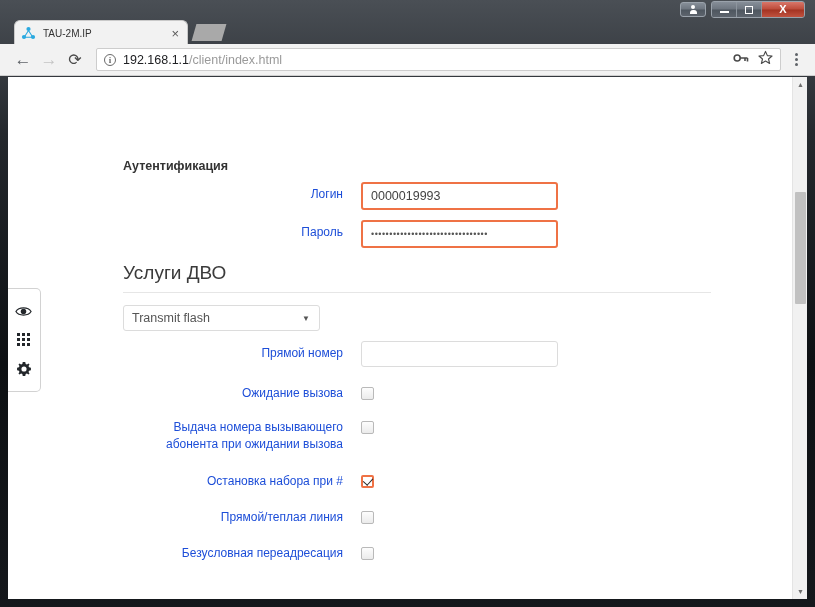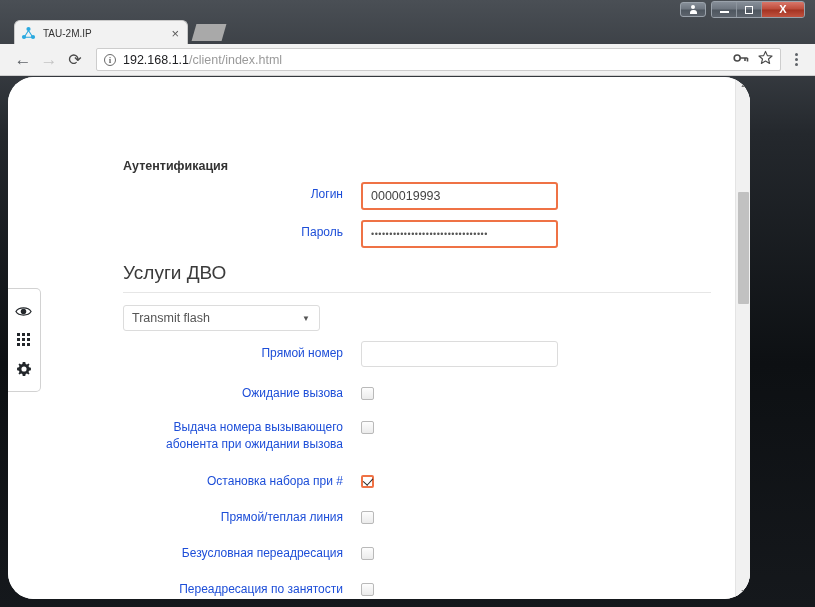--- a/index.html
+++ b/index.html
@@ -170,24 +170,23 @@
     display: flex; flex-direction: column; gap: 2px;
     align-items: center; justify-content: center;
     width: 18px; flex-shrink: 0;
   }
   .menu-dots span { width: 3px; height: 3px; border-radius: 50%; background: #5f6368; }
 
   
   .viewport {
     position: absolute;
     left: 8px; top: 77px;
-    width: 742px; height: 522px;
+    width: 799px; height: 522px;
     background: #fff;
     overflow: hidden;
-    border-radius: 26px;
   }
 
   .page {
     position: absolute;
     left: 0; top: 0;
     width: 784px; height: 522px;
     background: #fff;
   }
 
   
@@ -492,26 +491,20 @@
         </div>
       </div>
 
       <div class="row" style="top:464px;justify-content:flex-end;">
         <div class="row-label">Безусловная переадресация</div>
         <div class="row-field">
           <span class="cbx"></span>
         </div>
       </div>
 
-      <div class="row" style="top:500px;">
-        <div class="row-label">Переадресация по занятости</div>
-        <div class="row-field">
-          <span class="cbx"></span>
-        </div>
-      </div>
 
       <div class="sidetools">
         <span class="sidetool">
           <svg width="17" height="13" viewBox="0 0 18 13">
             <path d="M1 6.5 C4 1.5, 14 1.5, 17 6.5 C14 11.5, 4 11.5, 1 6.5 Z" fill="none" stroke="#23272b" stroke-width="1.3"></path>
             <circle cx="9" cy="6.5" r="2.9" fill="#23272b"></circle>
           </svg>
         </span>
         <span class="sidetool">
           <span class="grid-icon">

